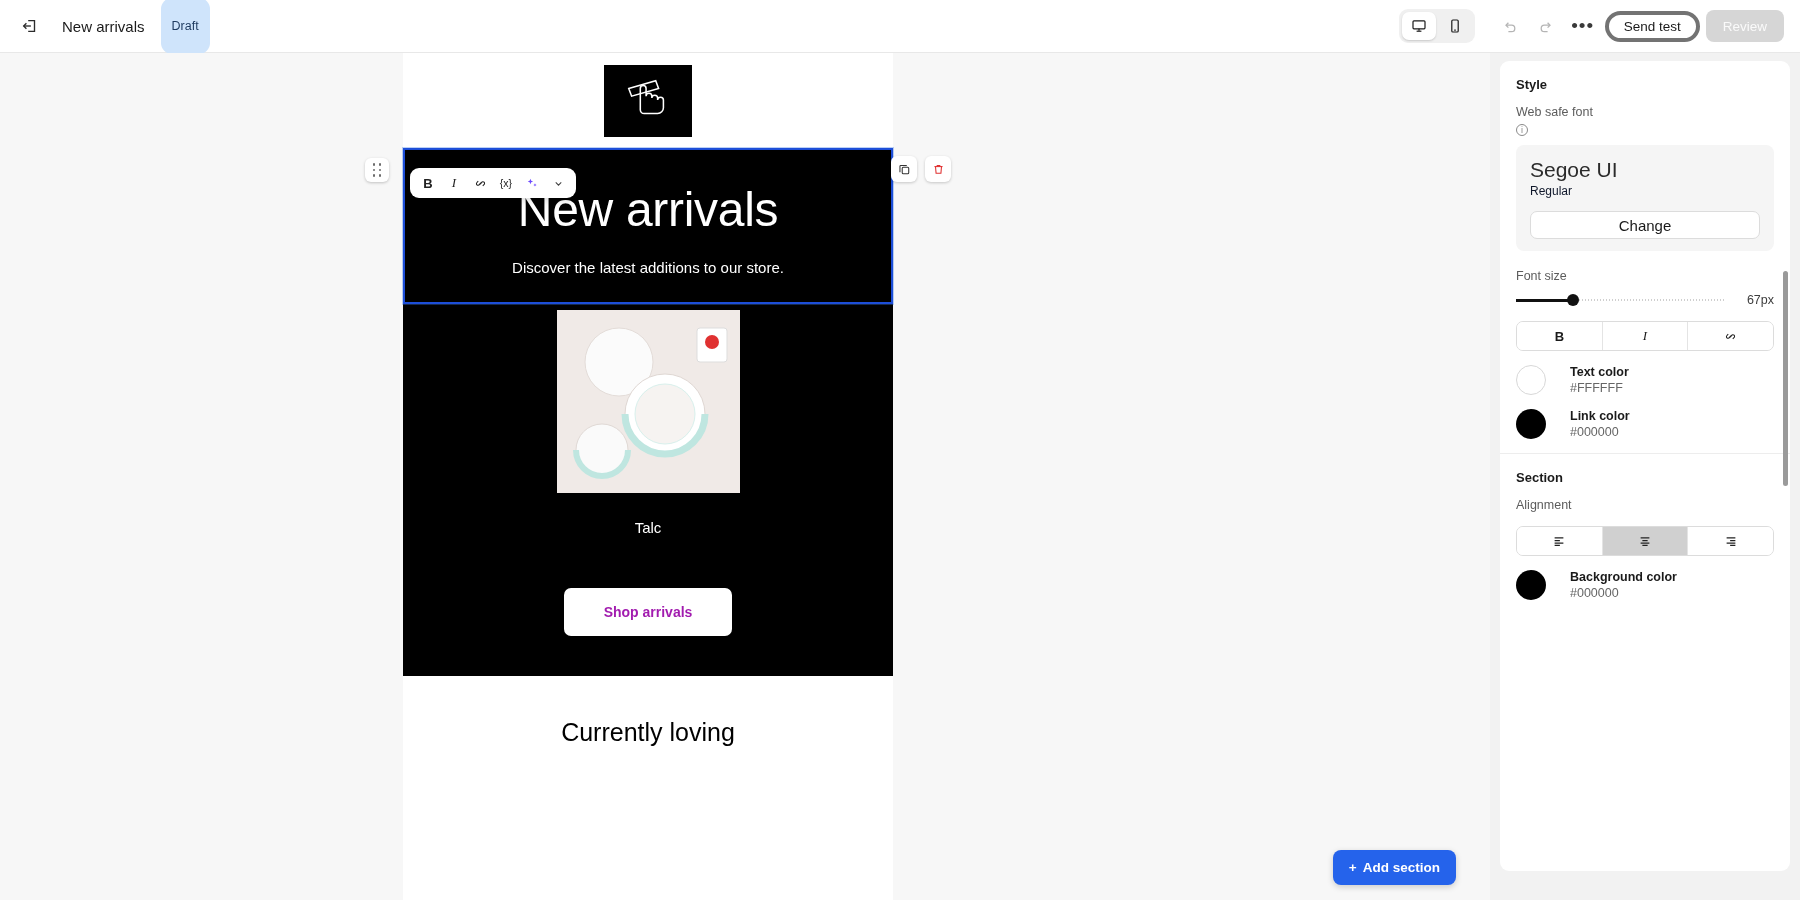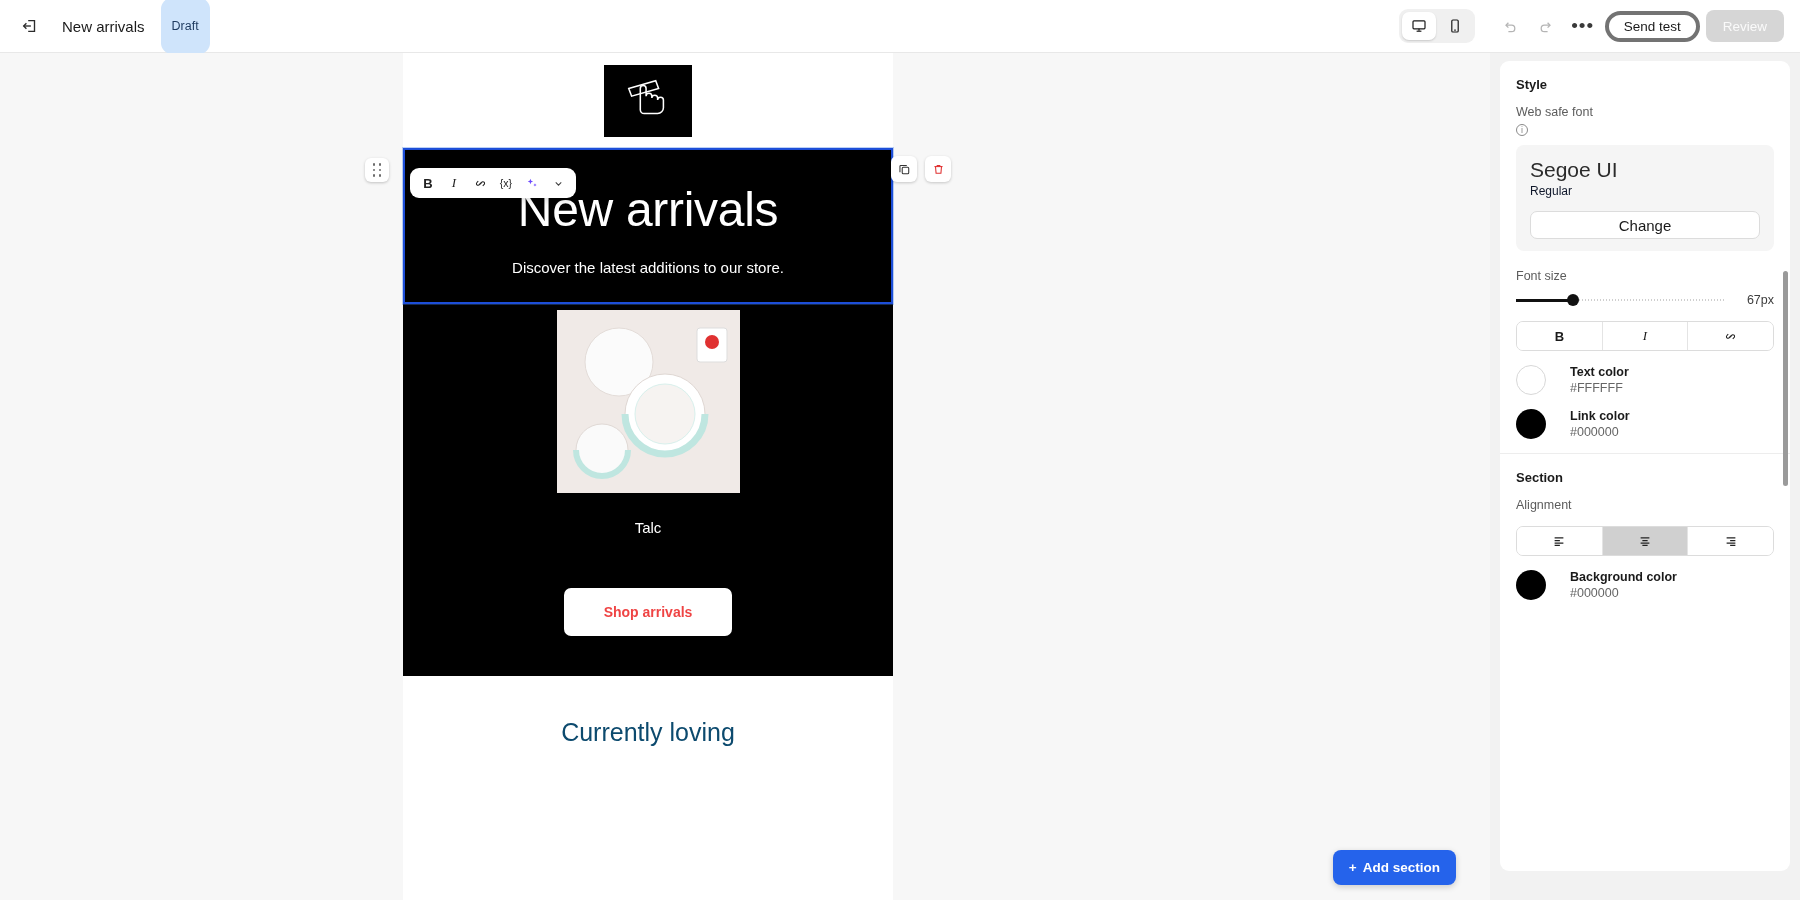--- a/index.html
+++ b/index.html
@@ -140,31 +140,31 @@
   .sec-body { background: #000; padding: 6px 0 40px; }
   .prod-img {
     width: 183px; height: 183px; margin: 0 auto;
     background: #efe7e3; position: relative; overflow: hidden;
   }
   .prod-caption {
     color: #fff; text-align: center; font-size: 15px; margin-top: 26px;
   }
   .cta-btn {
     display: block; margin: 52px auto 0;
-    background: #ffffff; color: #ef4444;
+    background: #ffffff; color: #a21caf;
     font-size: 14px; font-weight: bold;
     border: none; border-radius: 7px;
     padding: 16px 40px; cursor: pointer;
     font-family: "Liberation Sans", sans-serif;
     text-align: right;
   }
   .sec-next {
     background: #fff; padding: 42px 0 30px; text-align: center;
   }
-  .sec-next h2 { font-size: 25px; font-weight: 400; color: #0c4a6e; }
+  .sec-next h2 { font-size: 25px; font-weight: 400; color: #000000; }
 
   .add-section-btn {
     position: absolute; right: 34px; bottom: 15px;
     background: #2563eb; color: #fff;
     border: none; border-radius: 8px;
     font-size: 13.5px; font-weight: bold;
     padding: 10px 16px; cursor: pointer;
     display: flex; align-items: center; gap: 6px;
     font-family: "Liberation Sans", sans-serif;
     box-shadow: 0 2px 6px rgba(0,0,0,.18);

